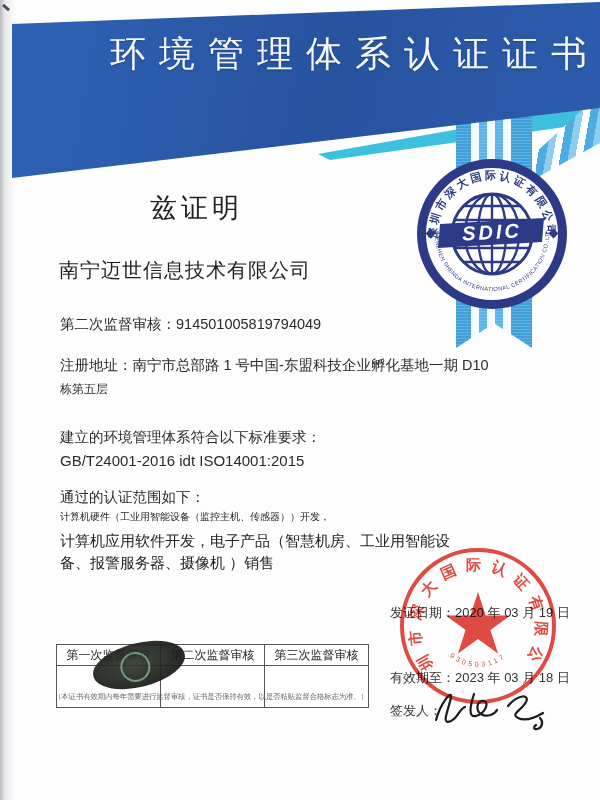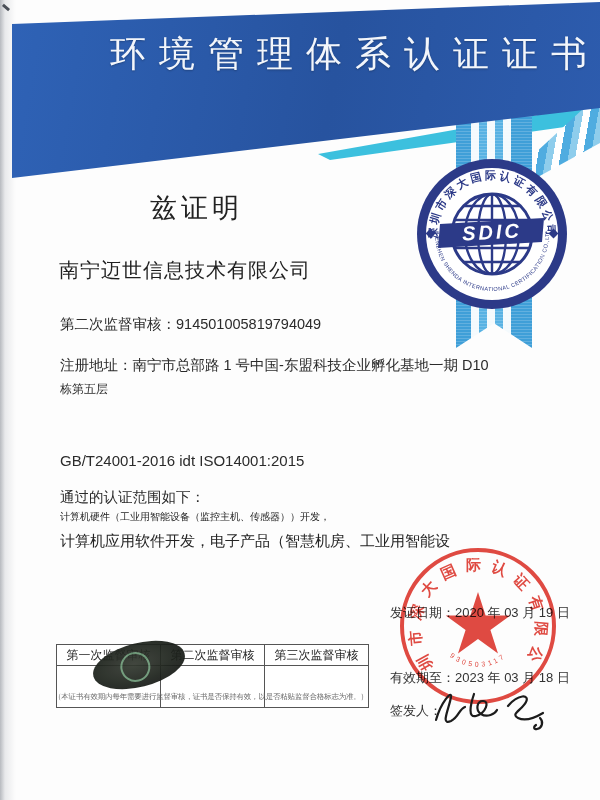--- a/index.html
+++ b/index.html
@@ -134,24 +134,26 @@
       <polygon points="26,68 130,62 128,86 24,92" fill="#2c3a88"></polygon>
       <text x="78" y="83" text-anchor="middle" font-size="20" font-weight="bold" font-style="italic" fill="#ffffff" letter-spacing="3" transform="rotate(-3 78 78)">SDIC</text>
     </g>
   </svg>
 
   <div class="certify">兹证明</div>
   <div class="company">南宁迈世信息技术有限公司</div>
   <div class="credit">第二次监督审核：914501005819794049</div>
   <div class="addr1">注册地址：南宁市总部路 1 号中国-东盟科技企业孵化基地一期 D10</div>
   <div class="addr2">栋第五层</div>
+  <div class="std-intro">建立的环境管理体系符合以下标准要求：</div>
   <div class="std-code">GB/T24001-2016 idt ISO14001:2015</div>
   <div class="scope-intro">通过的认证范围如下：</div>
   <div class="scope1">计算机硬件（工业用智能设备（监控主机、传感器））开发，</div>
   <div class="scope2">计算机应用软件开发，电子产品（智慧机房、工业用智能设</div>
+  <div class="scope3">备、报警服务器、摄像机 ）销售</div>
 
   <div class="audit-table">
     <div class="hcell">第一次监督审核</div>
     <div class="hcell">第二次监督审核</div>
     <div class="hcell">第三次监督审核</div>
     <div class="bcell"></div>
     <div class="bcell"></div>
     <div class="bcell"></div>
   </div>
   <div class="sticker">

